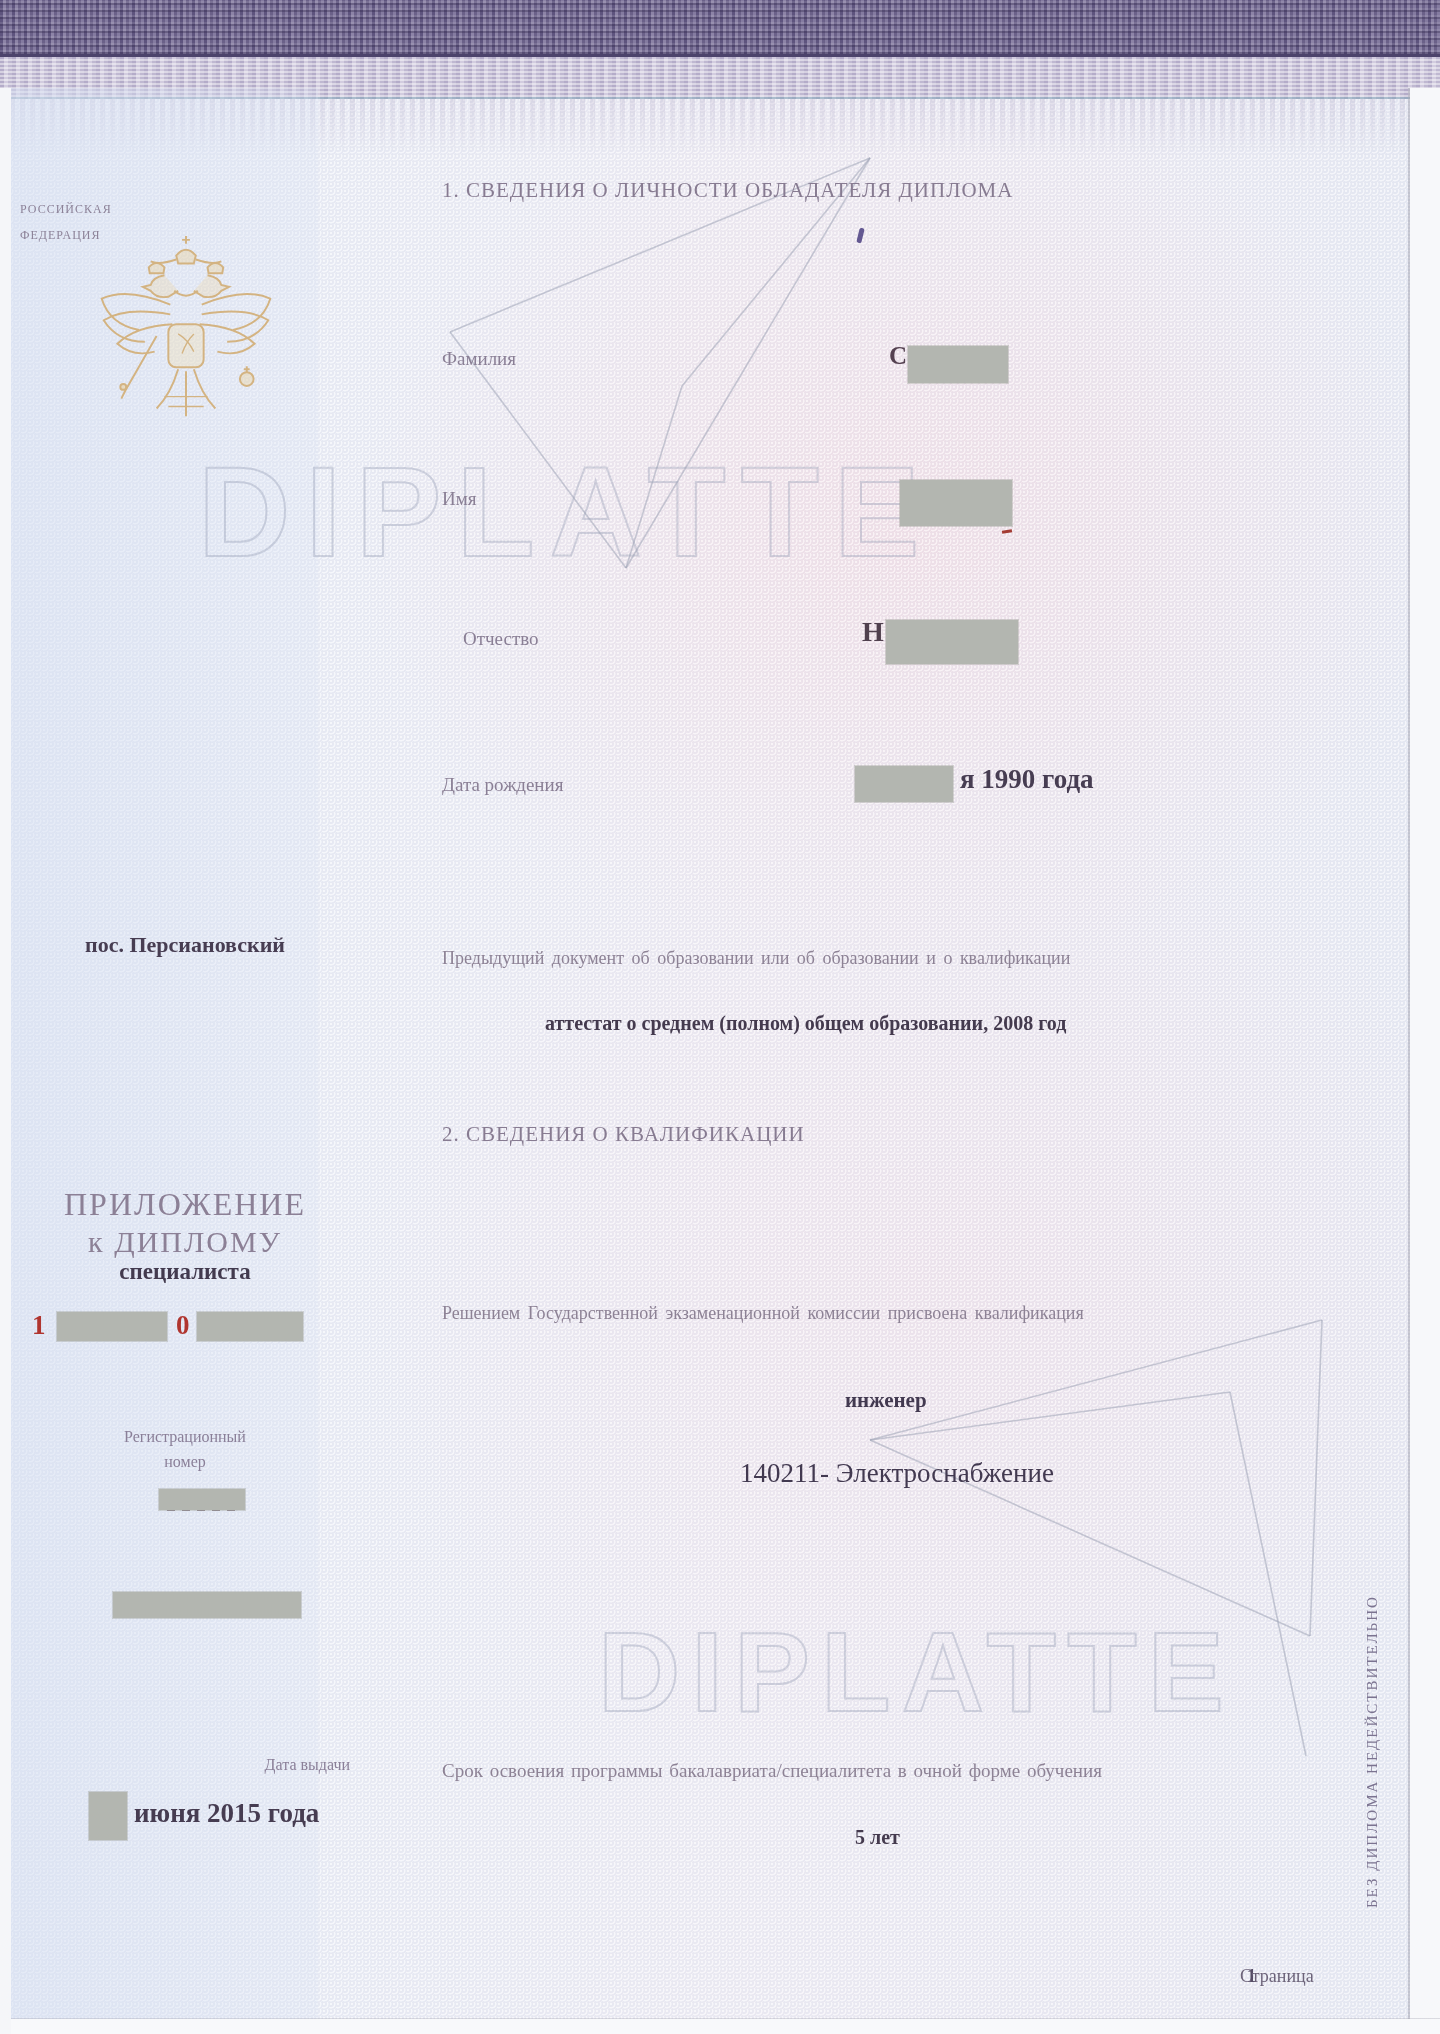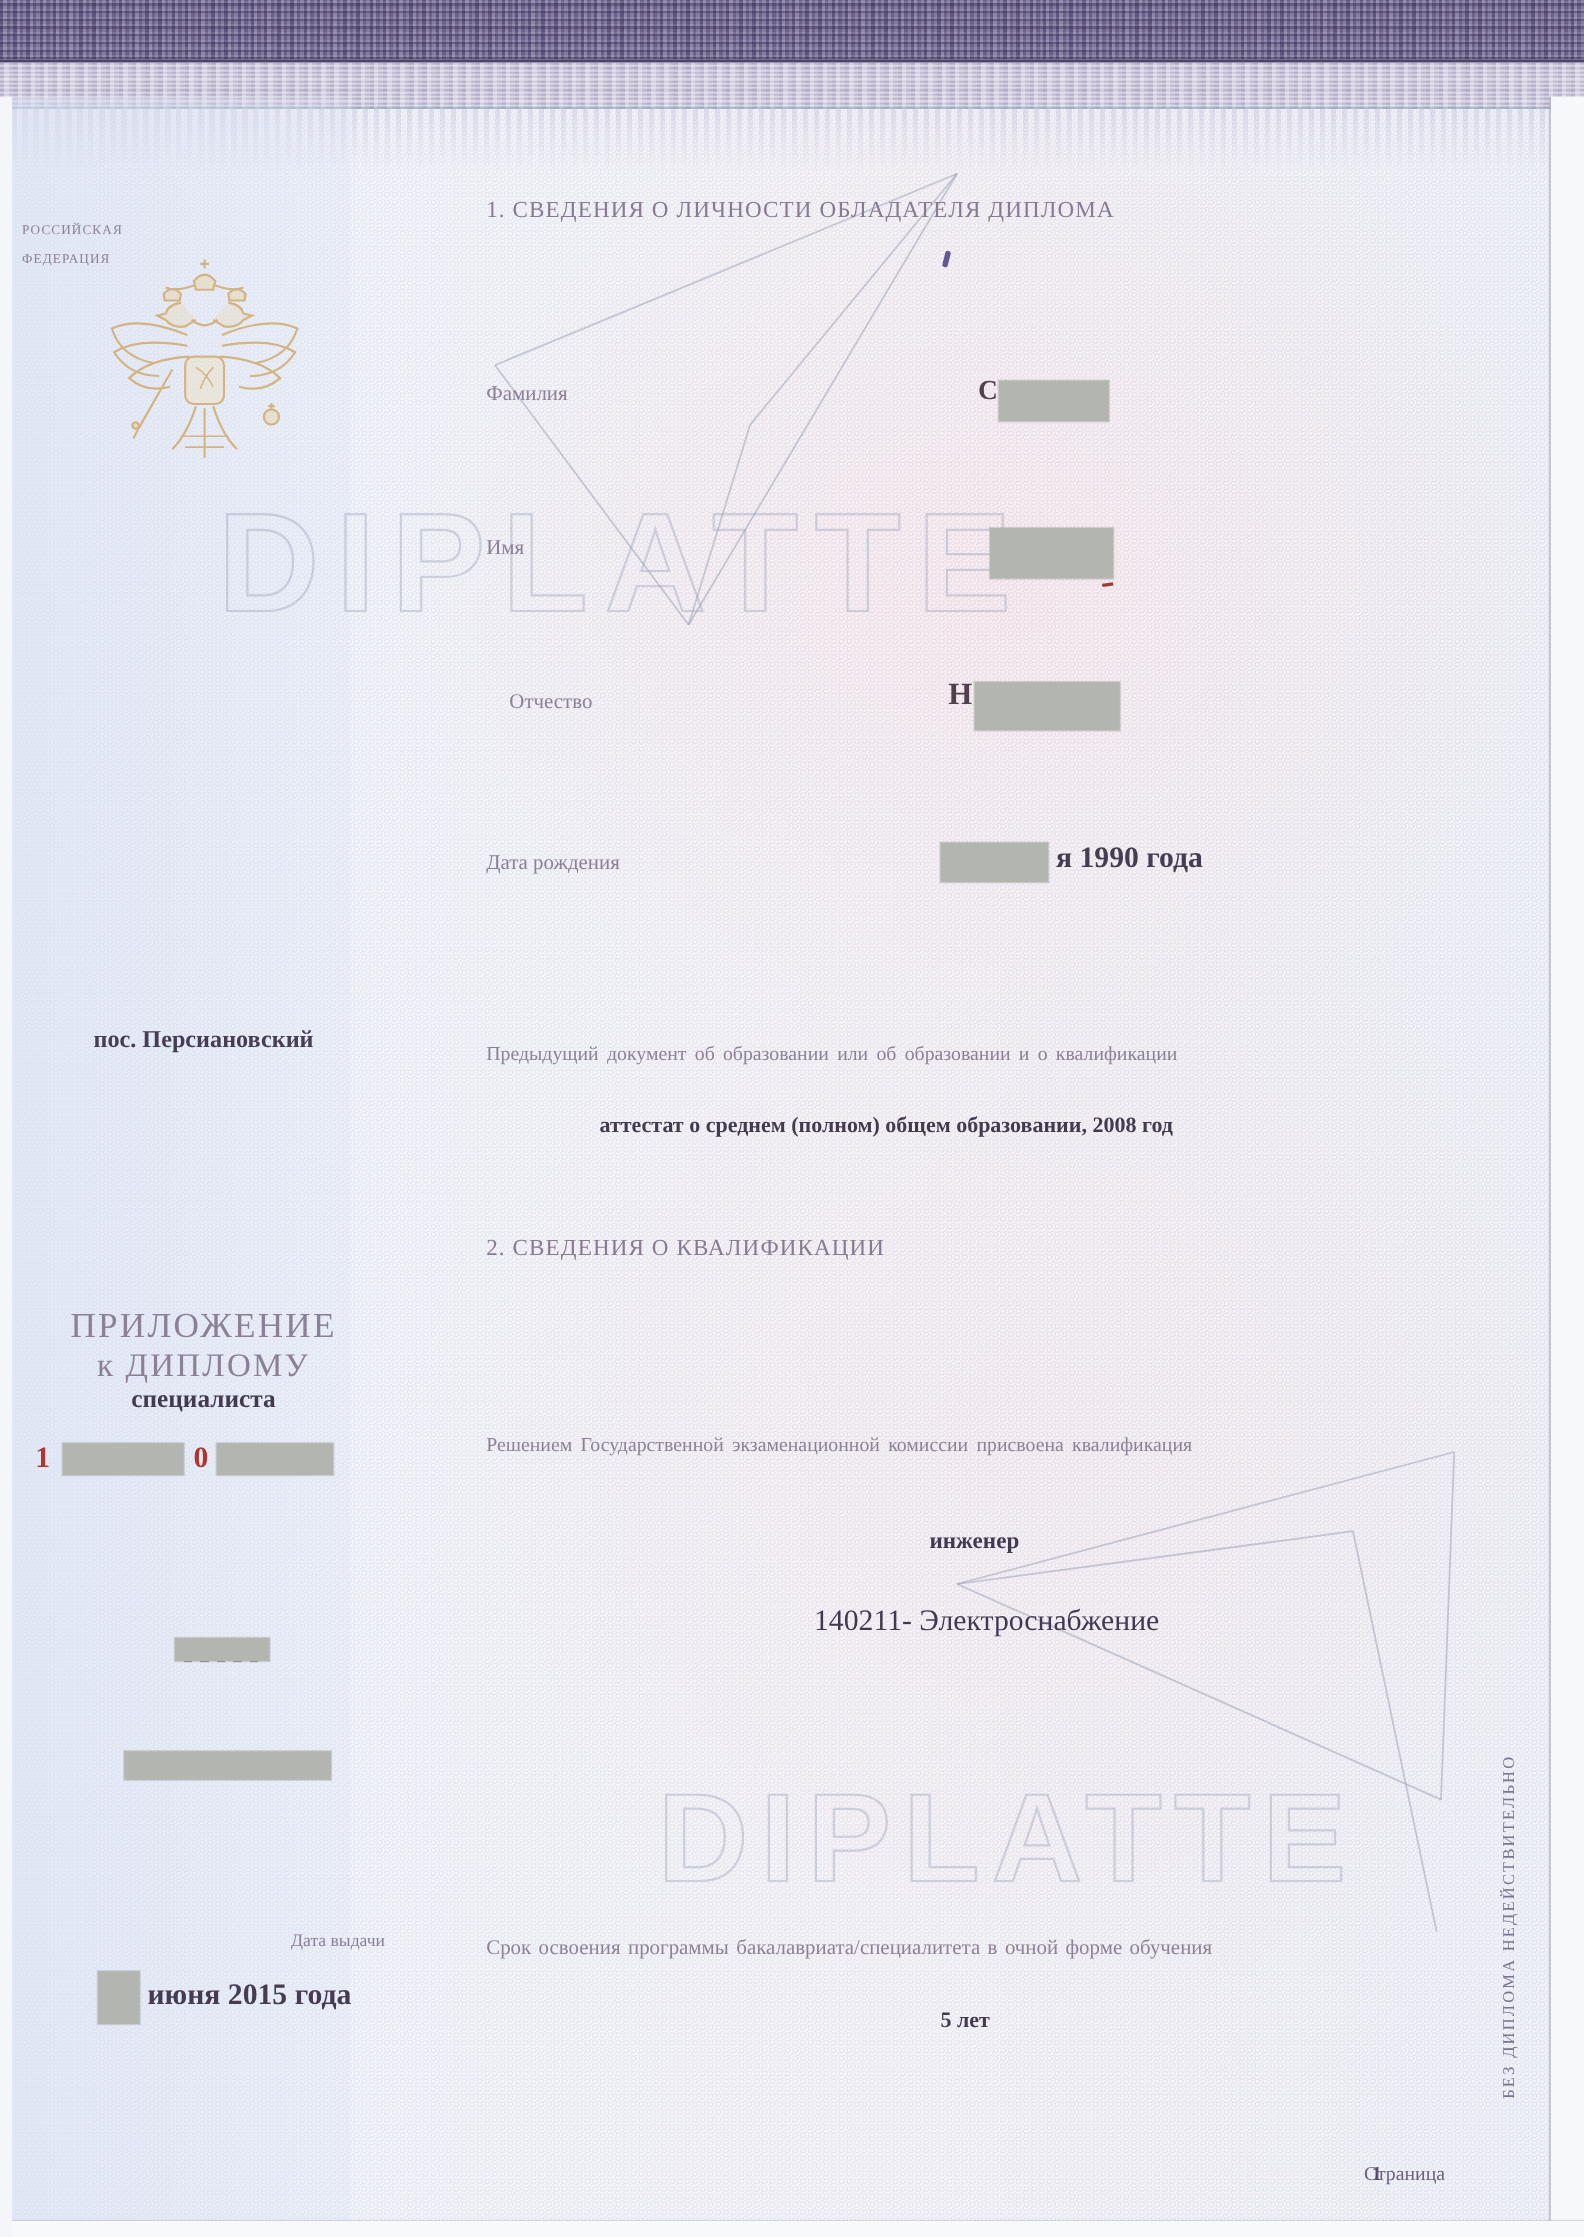--- a/index.html
+++ b/index.html
@@ -135,20 +135,24 @@
     <div style="font-size:32px;letter-spacing:2px;">ПРИЛОЖЕНИЕ</div>
     <div style="font-size:30px;letter-spacing:2px;margin-top:2px;">к ДИПЛОМУ</div>
     <div style="font-size:23px;font-weight:700;color:#423a4e;">специалиста</div>
   </div>
 
   <span class="abs" style="left:32px;top:1310px;font-size:27px;font-weight:700;color:#b0352f;">1</span>
   <div class="abs redact" style="left:57px;top:1312px;width:110px;height:29px;"></div>
   <span class="abs" style="left:176px;top:1310px;font-size:27px;font-weight:700;color:#b0352f;">0</span>
   <div class="abs redact" style="left:197px;top:1312px;width:106px;height:29px;"></div>
 
+  <div class="abs" style="left:20px;top:1424px;width:330px;text-align:center;font-size:16px;line-height:25px;color:#8a7f98;">
+    <div>Регистрационный</div>
+    <div>номер</div>
+  </div>
 
   <div class="abs sliver" style="left:167px;top:1506px;width:68px;height:5px;"></div>
   <div class="abs redact" style="left:159px;top:1489px;width:86px;height:21px;"></div>
   <div class="abs redact" style="left:113px;top:1592px;width:188px;height:26px;"></div>
 
   <div class="abs" style="left:20px;top:1756px;width:330px;text-align:right;font-size:16px;color:#8a7f98;">Дата выдачи</div>
   <div class="abs redact" style="left:89px;top:1792px;width:38px;height:48px;"></div>
   <span class="abs" style="left:134px;top:1798px;font-size:27px;font-weight:600;color:#463c51;">июня 2015 года</span>
 
   <div class="abs sec-title" style="left:442px;top:178px;">1. СВЕДЕНИЯ О ЛИЧНОСТИ ОБЛАДАТЕЛЯ ДИПЛОМА</div>

